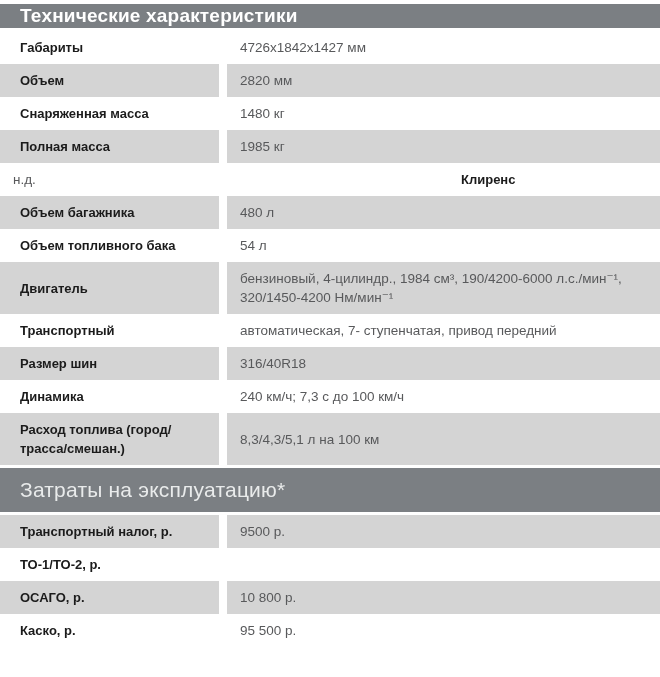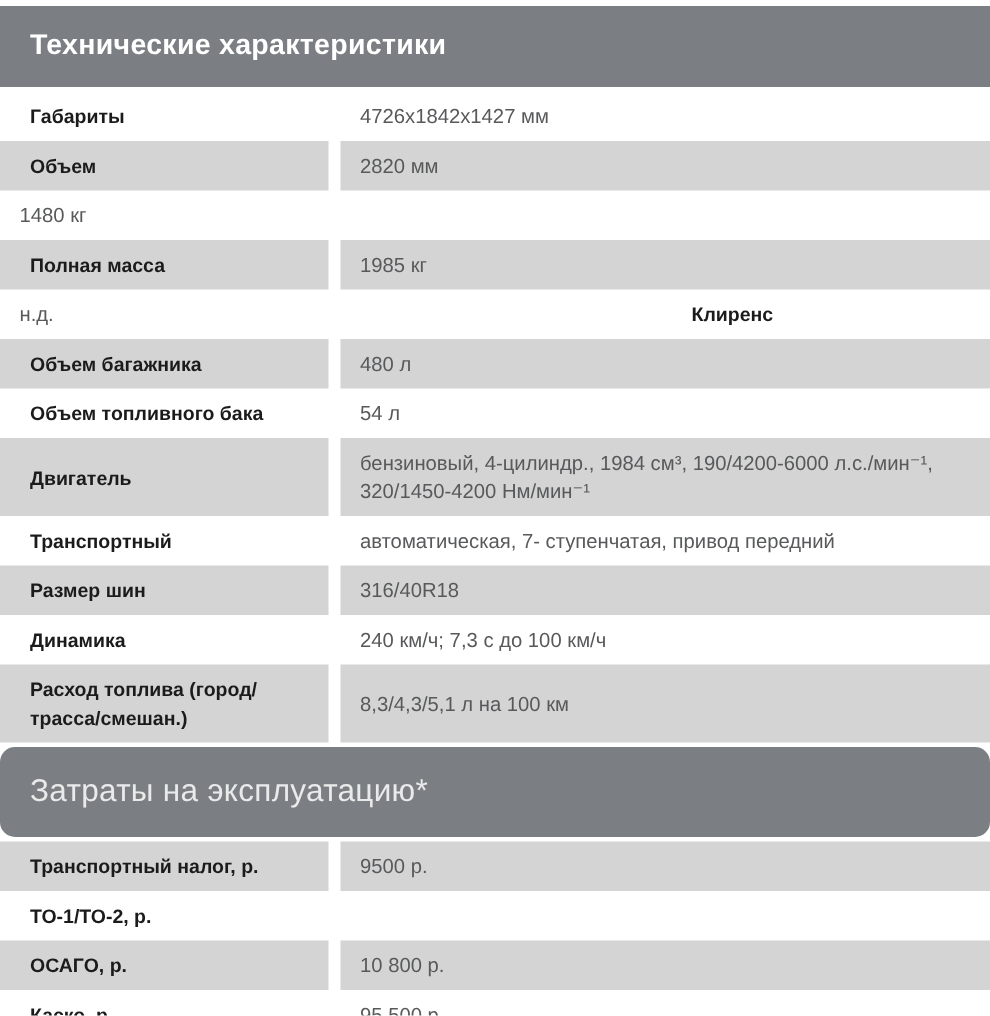--- a/index.html
+++ b/index.html
@@ -14,35 +14,34 @@
     height: 677px;
     overflow: hidden;
   }
   .spec-table {
     padding-top: 4px;
     width: 660px;
   }
   .section-header {
     background: #7b7f83;
     color: #ffffff;
-    height: 54px;
+    height: 24px;
     display: flex;
     align-items: center;
     padding: 0 20px;
     font-size: 19px;
     font-weight: 700;
     letter-spacing: 0.2px;
   }
   .section-header.secondary {
-    height: 60px;
+    height: 44px;
     margin-top: 3px;
     font-weight: 400;
     font-size: 21px;
     color: #e9ebeb;
-    border-radius: 10px;
   }
   .rows {
     margin-top: 3px;
   }
   .spec-row {
     display: flex;
     column-gap: 8px;
     background: #ffffff;
   }
   .cell {
@@ -83,20 +82,21 @@
     <div class="rows">
       <div class="spec-row">
         <div class="cell cell-label">Габариты</div>
         <div class="cell cell-value">4726х1842х1427 мм</div>
       </div>
       <div class="spec-row shaded">
         <div class="cell cell-label">Объем</div>
         <div class="cell cell-value">2820 мм</div>
       </div>
       <div class="spec-row">
+        <div class="cell cell-label">Снаряженная масса</div>
         <div class="cell cell-value">1480 кг</div>
       </div>
       <div class="spec-row shaded">
         <div class="cell cell-label">Полная масса</div>
         <div class="cell cell-value">1985 кг</div>
       </div>
       <div class="spec-row">
         <div class="cell cell-value">н.д.</div>
         <div class="cell cell-label">Клиренс</div>
       </div>

